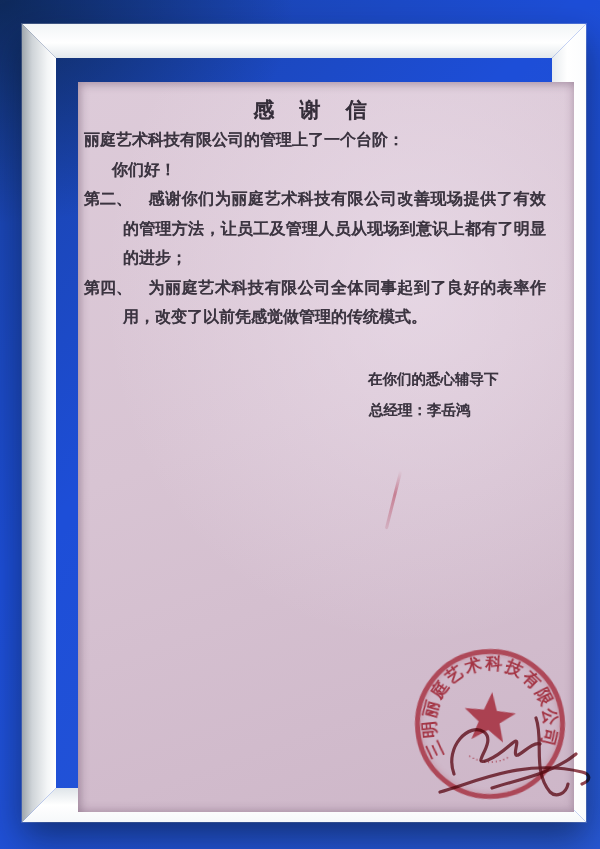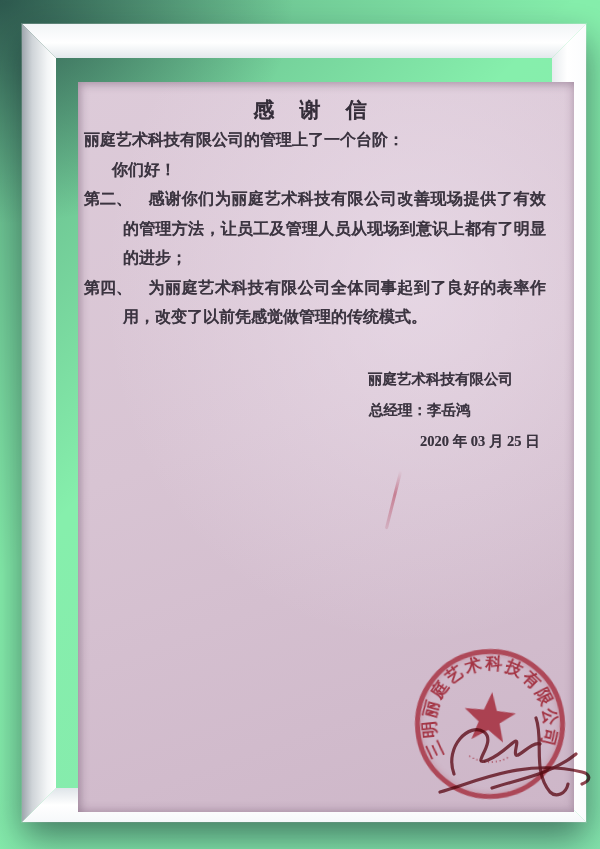--- a/index.html
+++ b/index.html
@@ -1,19 +1,19 @@
 <!DOCTYPE html>
 <html><head>
 <meta charset="utf-8">
 <style>
   html,body{margin:0;padding:0;background:#1c2b36;}
   .stage{
     position:relative;width:600px;height:849px;overflow:hidden;
     background:radial-gradient(150% 130% at 88% 92%, #4a7590 0%, #3d617c 45%, #30506 6 80%, #2c4b61 100%);
-    background-color:#86efac;
+    background-color:#1d4ed8;
     font-family:"Liberation Serif","DejaVu Serif",serif;
   }
   .bg-vignette{
     position:absolute;inset:0;pointer-events:none;
     background:
       radial-gradient(420px 320px at 0% 0%, rgba(5,22,34,.55), rgba(5,22,34,0) 70%),
       linear-gradient(135deg, rgba(20,40,56,.35) 0%, rgba(20,40,56,0) 40%, rgba(120,160,185,.12) 100%);
   }
   
   .frame{
@@ -103,23 +103,22 @@
       <div class="content">
         <p class="title">感 谢 信</p>
         <p class="salutation">丽庭艺术科技有限公司的管理上了一个台阶：</p>
         <p class="indent2">你们好！</p>
 
         <p class="item"><span class="item-label">第二、</span><span>感谢你们为丽庭艺术科技有限公司改善现场提供了有效的管理方法，让员工及管理人员从现场到意识上都有了明显的进步；</span></p>
         <p class="item"><span class="item-label">第四、</span><span>为丽庭艺术科技有限公司全体同事起到了良好的表率作用，改变了以前凭感觉做管理的传统模式。</span></p>
 
 
         <div class="signature">
-          <p class="sig-company">丽庭艺术科技有限公司</p>
+          <p class="sig-company">在你们的悉心辅导下</p>
           <p class="sig-signer">总经理：李岳鸿</p>
-          <p class="sig-date">2020 年 03 月 25 日</p>
         </div>
       </div>
 
       <div class="pen-mark"></div>
 
       <div class="seal">
         <div class="seal-ring"></div>
         <svg viewBox="0 0 150 150">
           <defs>
             <path id="sealArcTop" d="M 27.4 102.5 A 55 55 0 1 1 122.6 102.5" fill="none"></path>

